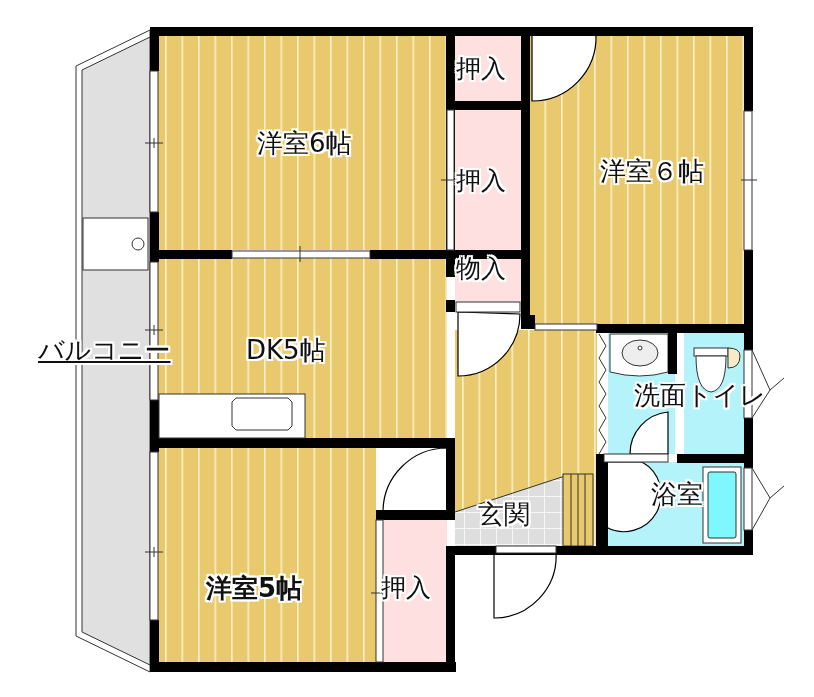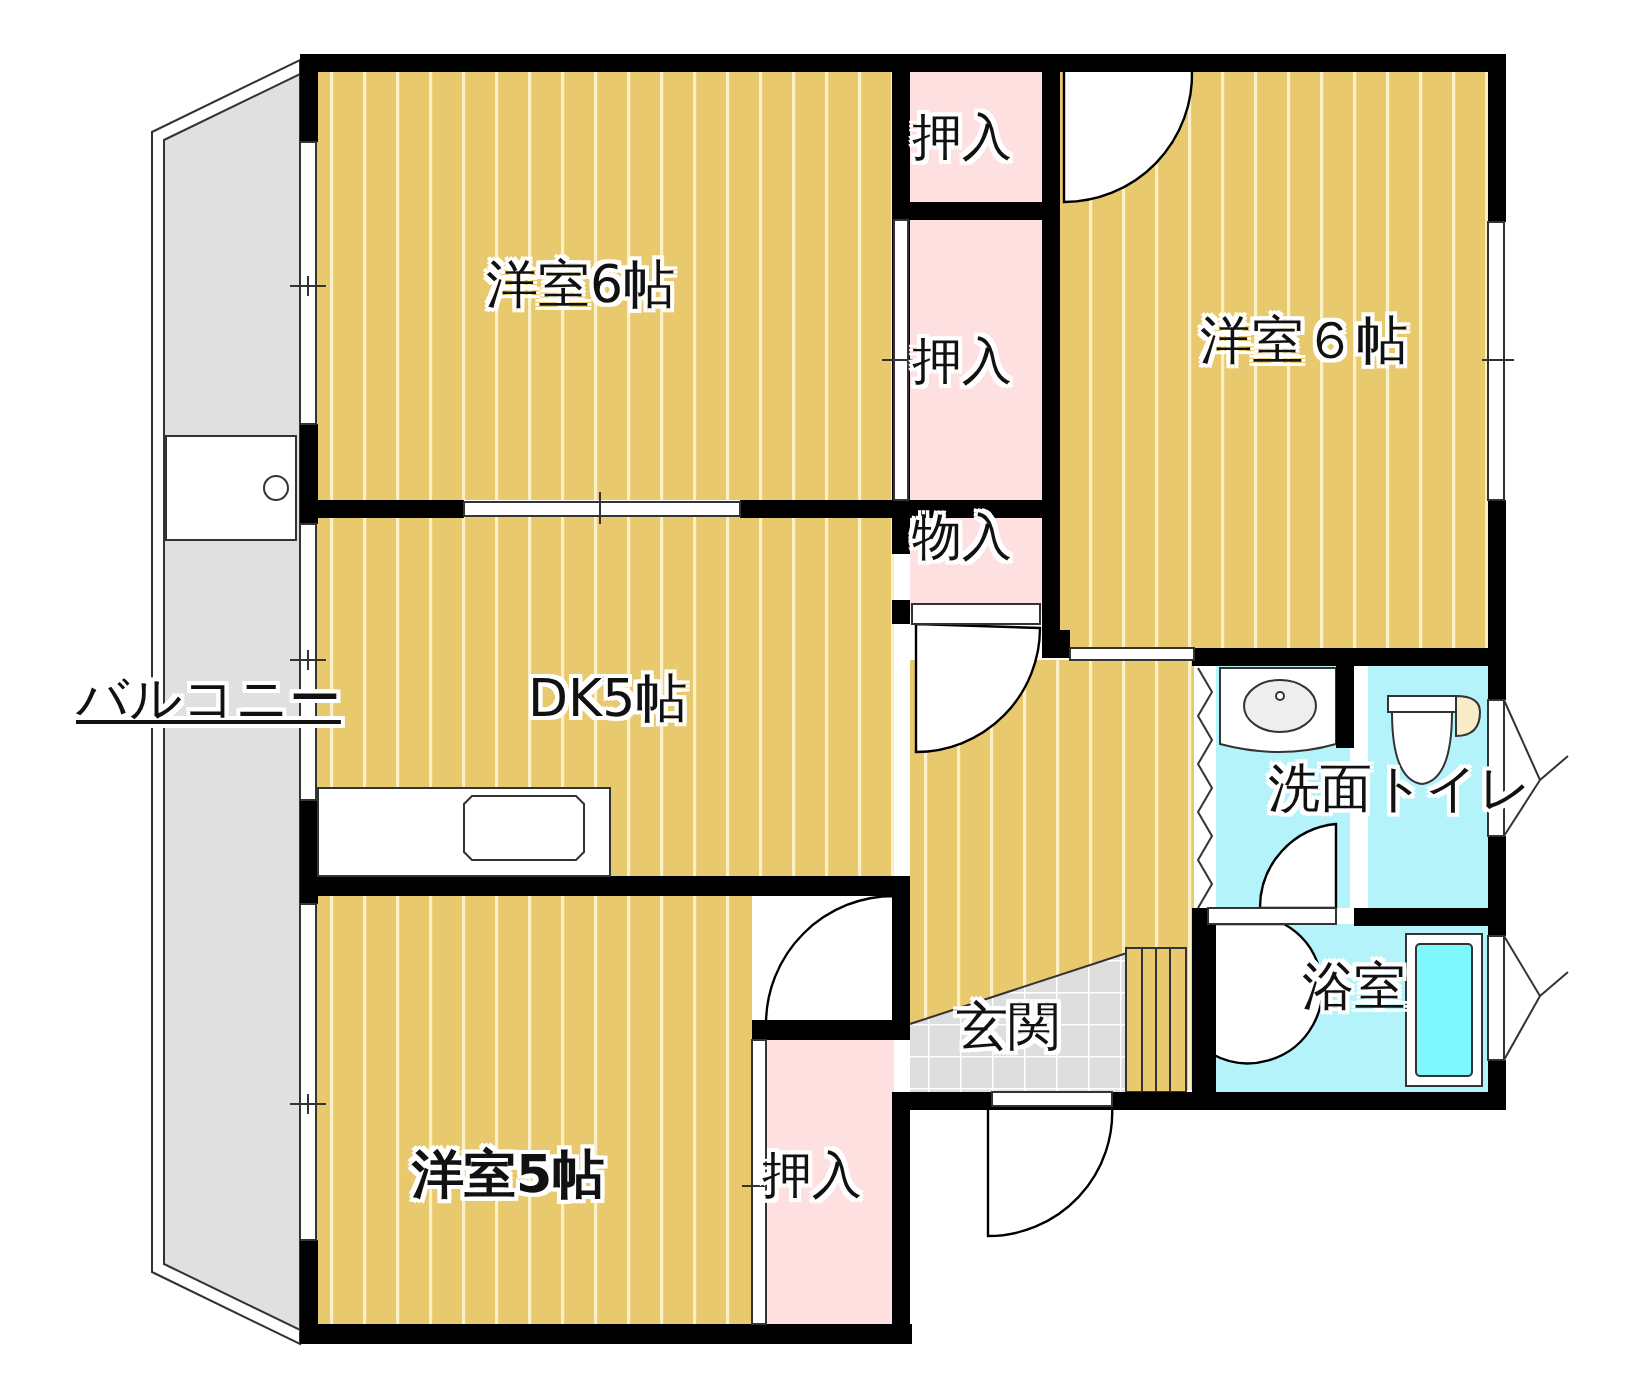--- a/index.html
+++ b/index.html
@@ -124,23 +124,23 @@
   <path d="M599 334L606 346L599 358L606 370L599 382L606 394L599 406L606 418L599 430L606 442L599 454" stroke="#333" stroke-width="1" fill="none"></path>
 
   <path d="M145 143H163M154 138V148M145 330H163M154 325V335M145 552H163M154 547V557M300 246V262M741 180H757M441 180H459M371 593H389" stroke="#333" stroke-width="1"></path>
 
   <g>
     <rect x="159" y="394" width="146" height="44" fill="#ffffff" stroke="#333" stroke-width="1"></rect>
     <path d="M236 398H288L292 402V426L288 430H236L232 426V402Z" fill="#ffffff" stroke="#333" stroke-width="1"></path>
   </g>
 </svg>
 
-<div class="label" style="left:243px;top:130px;">洋室6帖</div>
+<div class="label" style="left:257px;top:130px;">洋室6帖</div>
 <div class="label" style="left:600px;top:158px;">洋室６帖</div>
-<div class="label" style="left:264px;top:337px;">DK5帖</div>
+<div class="label" style="left:246px;top:337px;">DK5帖</div>
 <div class="label" style="left:206px;top:575px;font-weight:bold;">洋室5帖</div>
 <div class="label sm" style="left:456px;top:56px;">押入</div>
 <div class="label sm" style="left:456px;top:168px;">押入</div>
 <div class="label sm" style="left:456px;top:256px;">物入</div>
 <div class="label sm" style="left:381px;top:575px;">押入</div>
 <div class="label" style="left:634px;top:382px;">洗面トイレ</div>
 <div class="label" style="left:625px;top:481px;margin-left:26px;">浴室</div>
 <div class="label" style="left:478px;top:501px;">玄関</div>
 <div class="label" style="left:38px;top:337px;text-decoration:underline;">バルコニー</div>
 

